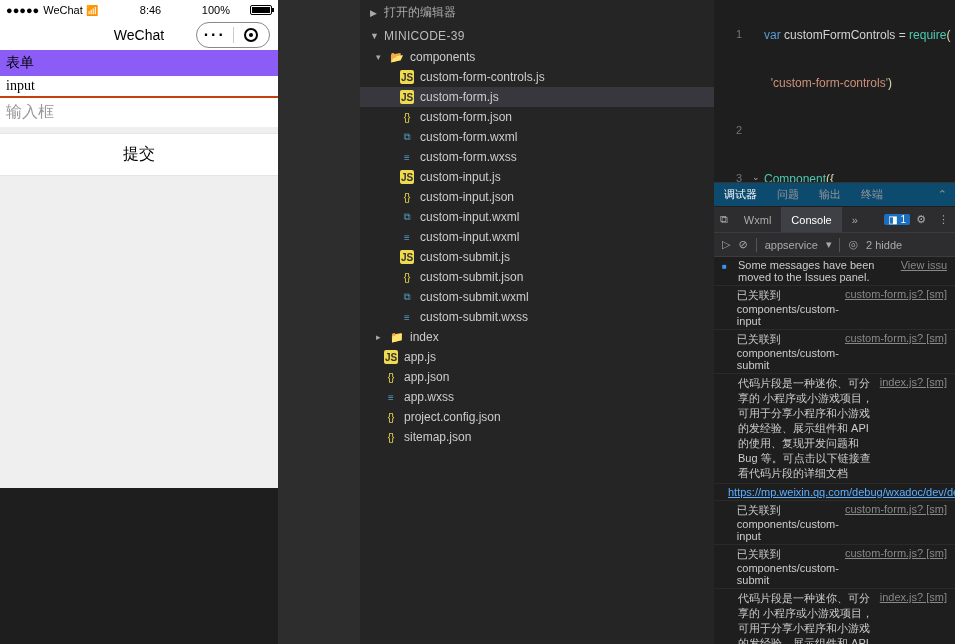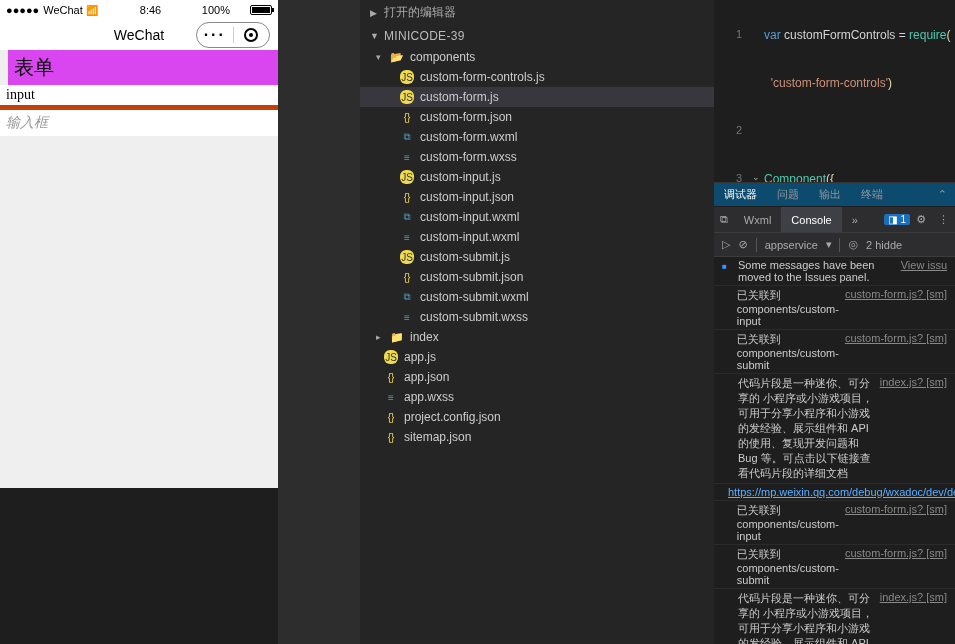--- a/index.html
+++ b/index.html
@@ -16,39 +16,39 @@
 .battery-icon::before { content: ""; position: absolute; left: 1px; top: 1px; width: 18px; height: 6px; background: #000; }
 .nav-bar { height: 30px; display: flex; align-items: center; justify-content: center; position: relative; }
 .nav-title { font-size: 14px; }
 .capsule { position: absolute; right: 8px; top: 2px; display: flex; border: 1px solid #888; border-radius: 14px; height: 26px; width: 74px; align-items: center; }
 .capsule .dots { flex: 1; text-align: center; font-weight: bold; letter-spacing: 2px; }
 .capsule .circle { flex: 1; display: flex; justify-content: center; }
 .capsule .circle span { width: 14px; height: 14px; border: 2px solid #000; border-radius: 50%; display: inline-block; position: relative; }
 .capsule .circle span::after { content: ""; position: absolute; width: 4px; height: 4px; background: #000; border-radius: 50%; top: 3px; left: 3px; }
 .capsule-divider { width: 1px; height: 16px; background: #ccc; }
 .form-area { background: #efefef; flex: 1; }
-.form-label { padding: 4px 6px; font-size: 20px; background: #d946ef; margin-left: 8px; }
+.form-label { padding: 4px 6px; font-size: 14px; background: #8b5cf6; }
 .form-sublabel { padding: 2px 6px; font-size: 14px; background: #fff; font-family: Liberation Serif, serif; }
-.form-input { padding: 4px 6px; color: #999; font-size: 14px; background: #fff; border-top: 5px solid #c2410c; font-style: italic; }
+.form-input { padding: 4px 6px; color: #999; font-size: 16px; background: #fff; border-top: 2px solid #c2410c; }
 .submit-btn { margin-top: 6px; background: #fff; text-align: center; padding: 10px; font-size: 16px; border-top: 1px solid #e5e5e5; border-bottom: 1px solid #e5e5e5; }
 
 
 .middle-spacer { width: 82px; background: #2d2d2d; }
 
 
 .explorer { width: 354px; background: #252526; color: #ccc; font-size: 12px; display: flex; flex-direction: column; }
 .exp-header { padding: 4px 10px; display: flex; align-items: center; gap: 6px; color: #aaa; }
 .exp-header.root { color: #bbb; font-weight: 500; text-transform: uppercase; letter-spacing: 0.3px; }
 .tree-arrow { display: inline-block; width: 8px; font-size: 9px; color: #aaa; }
 .file-row { padding: 3px 10px 3px 24px; display: flex; align-items: center; gap: 6px; cursor: default; }
 .file-row.folder { padding-left: 16px; }
 .file-row.l2 { padding-left: 40px; }
 .file-row.selected { background: #37373d; }
 .file-icon { width: 14px; height: 14px; display: inline-flex; align-items: center; justify-content: center; font-size: 10px; border-radius: 2px; }
-.ico-js { background: #f0db4f; color: #323330; font-weight: normal; border-radius: 6px; }
+.ico-js { background: #f0db4f; color: #323330; font-weight: bold; }
 .ico-json { color: #f0db4f; }
 .ico-json::before { content: "{}"; font-size: 10px; }
 .ico-wxml { color: #519aba; }
 .ico-wxml::before { content: "⧉"; }
 .ico-wxss { color: #519aba; }
 .ico-wxss::before { content: "≡"; }
 .ico-folder { color: #dcb67a; }
 .ico-folder::before { content: "📁"; font-size: 11px; }
 .ico-folder-open::before { content: "📂"; font-size: 11px; }
 
@@ -110,20 +110,21 @@
       <span class="capsule-divider"></span>
       <span class="circle">
           <span></span>
         </span>
     </div>
   </div>
   <div class="form-area">
     <div class="form-label">表单</div>
     <div class="form-sublabel">input</div>
     <div class="form-input">输入框</div>
+    <div class="submit-btn">提交</div>
   </div>
 </div>
 
 <div class="middle-spacer"></div>
 
 <div class="explorer">
   <div class="exp-header">
     <span class="tree-arrow">▶</span>
     <span>打开的编辑器</span>
   </div>

